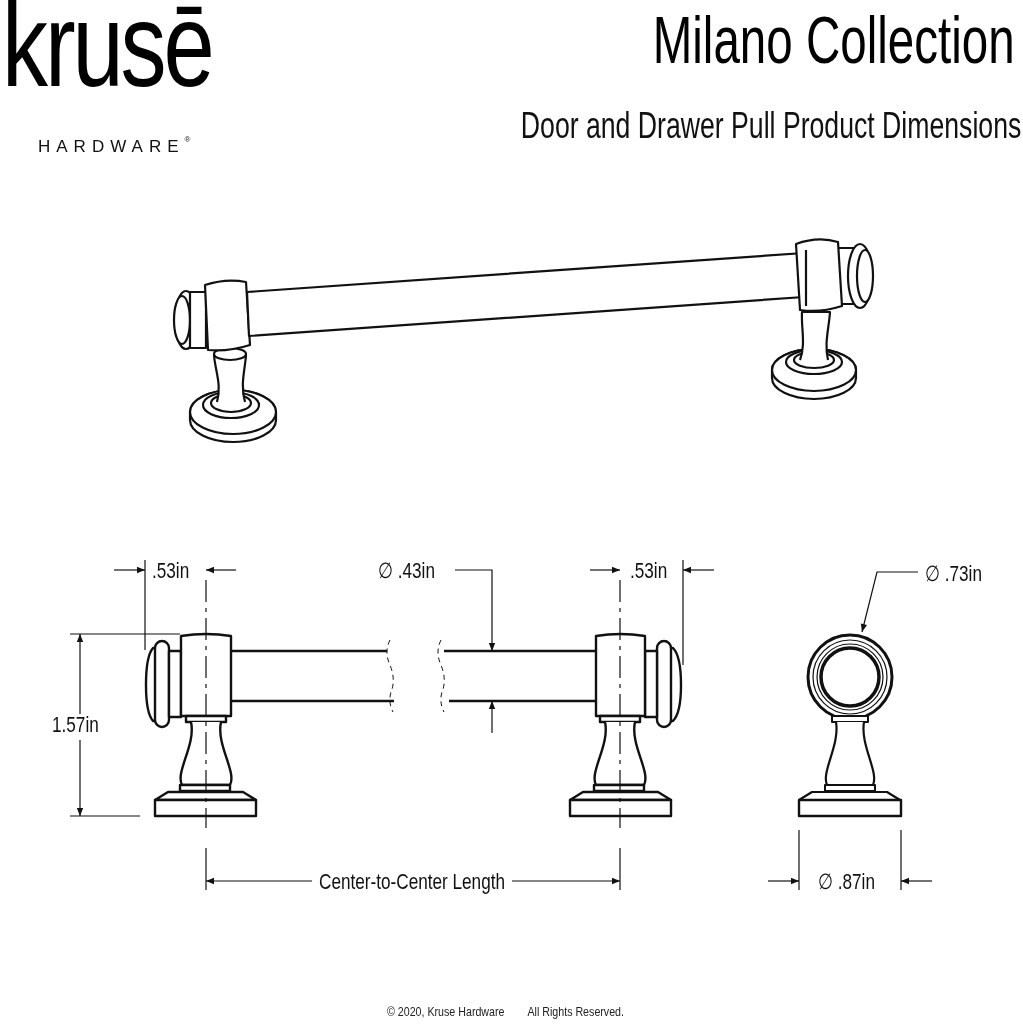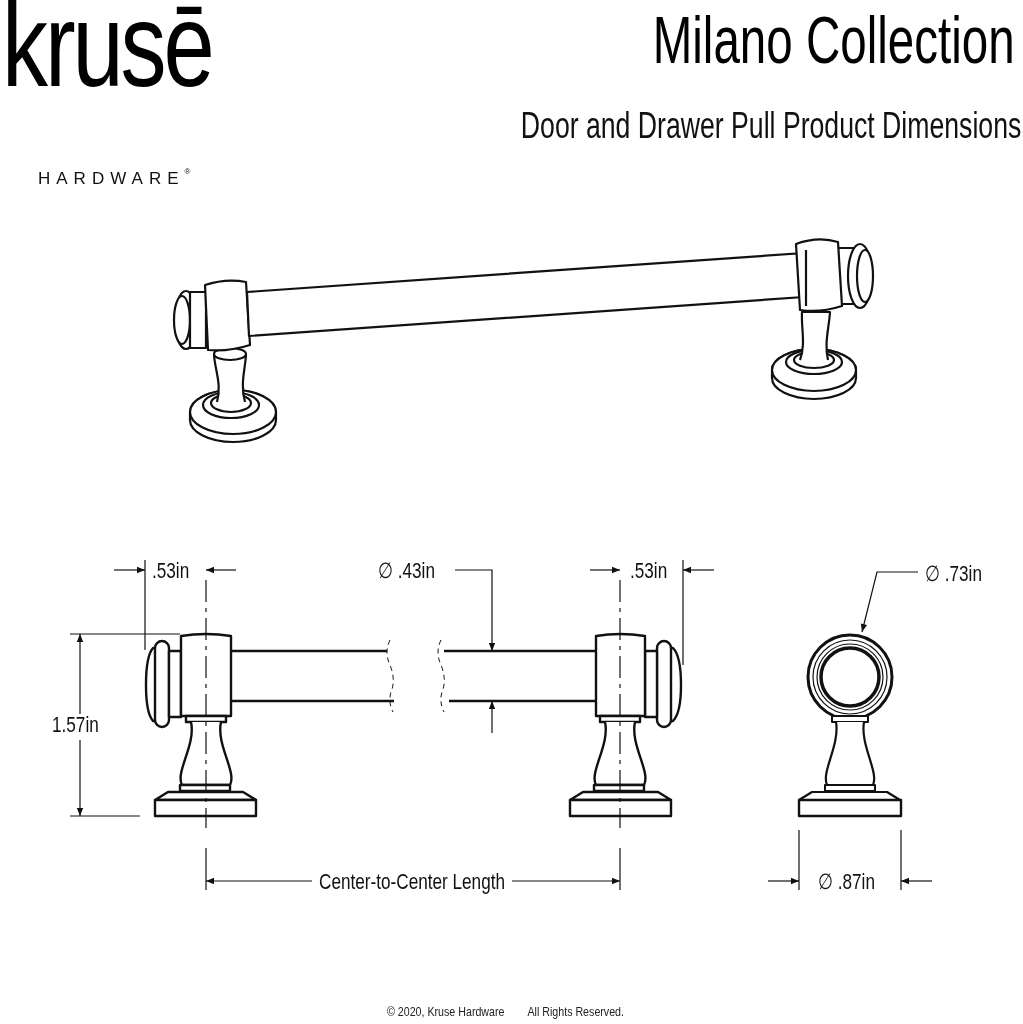--- a/index.html
+++ b/index.html
@@ -1,19 +1,19 @@
 <!DOCTYPE html>
 <html><head>
 <meta charset="utf-8">
 <style>
   html, body { margin: 0; padding: 0; background: #ffffff; }
   body { width: 1023px; height: 1024px; position: relative; overflow: hidden; font-family: "Liberation Sans", sans-serif; color: #111; }
   .logo { position: absolute; left: 0; top: 0; width: 230px; height: 170px; }
   .logo-word { position: absolute; left: 2px; top: -14px; font-family: "Liberation Sans", sans-serif; font-size: 118px; letter-spacing: -4px; transform: scaleX(0.78); transform-origin: left top; color: #000; line-height: 1; }
-  .logo-sub { position: absolute; left: 38px; top: 137px; font-size: 17px; letter-spacing: 6px; color: #111; margin-top: 32px; }
+  .logo-sub { position: absolute; left: 38px; top: 137px; font-size: 17px; letter-spacing: 6px; color: #111; }
   .logo-sub sup { font-size: 8px; letter-spacing: 0; vertical-align: top; position: relative; top: -2px; }
   .title { position: absolute; right: 8px; top: 4px; font-size: 66px; color: #000; transform: scaleX(0.72); transform-origin: right top; white-space: nowrap; line-height: 1.1; }
   .subtitle { position: absolute; right: 2px; top: 106px; font-size: 36px; color: #111; transform: scaleX(0.74); transform-origin: right top; white-space: nowrap; line-height: 1.1; }
   svg.drawing { position: absolute; left: 0; top: 0; }
   .dim { position: absolute; font-size: 22px; color: #111; transform: scaleX(0.78); transform-origin: left top; white-space: nowrap; line-height: 1; background: #fff; }
   .footer { position: absolute; top: 1004px; left: 387px; font-size: 13px; color: #222; white-space: nowrap; transform: scaleX(0.82); transform-origin: left top; }
   .footer span + span { margin-left: 28px; }
 </style>
 </head>
 <body>

